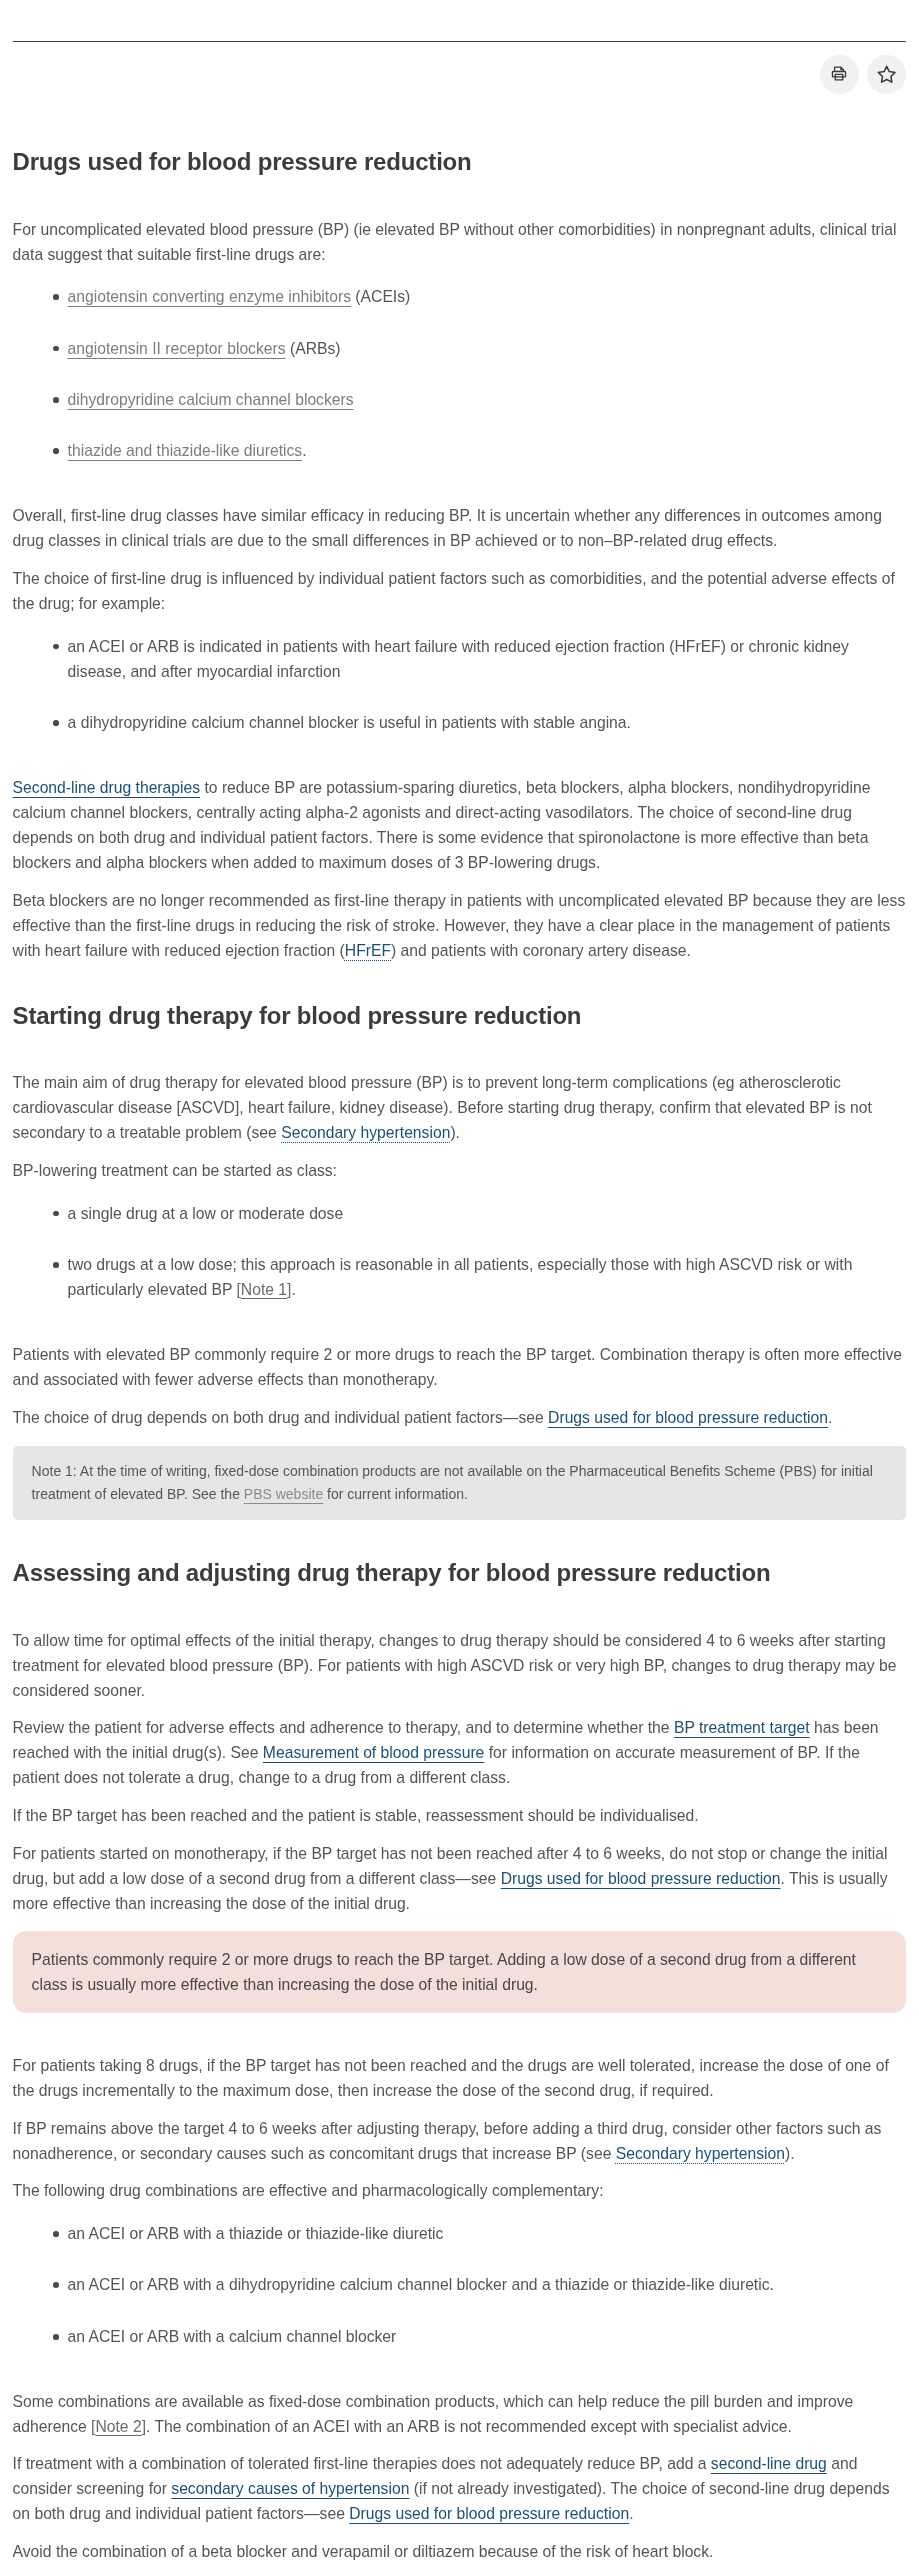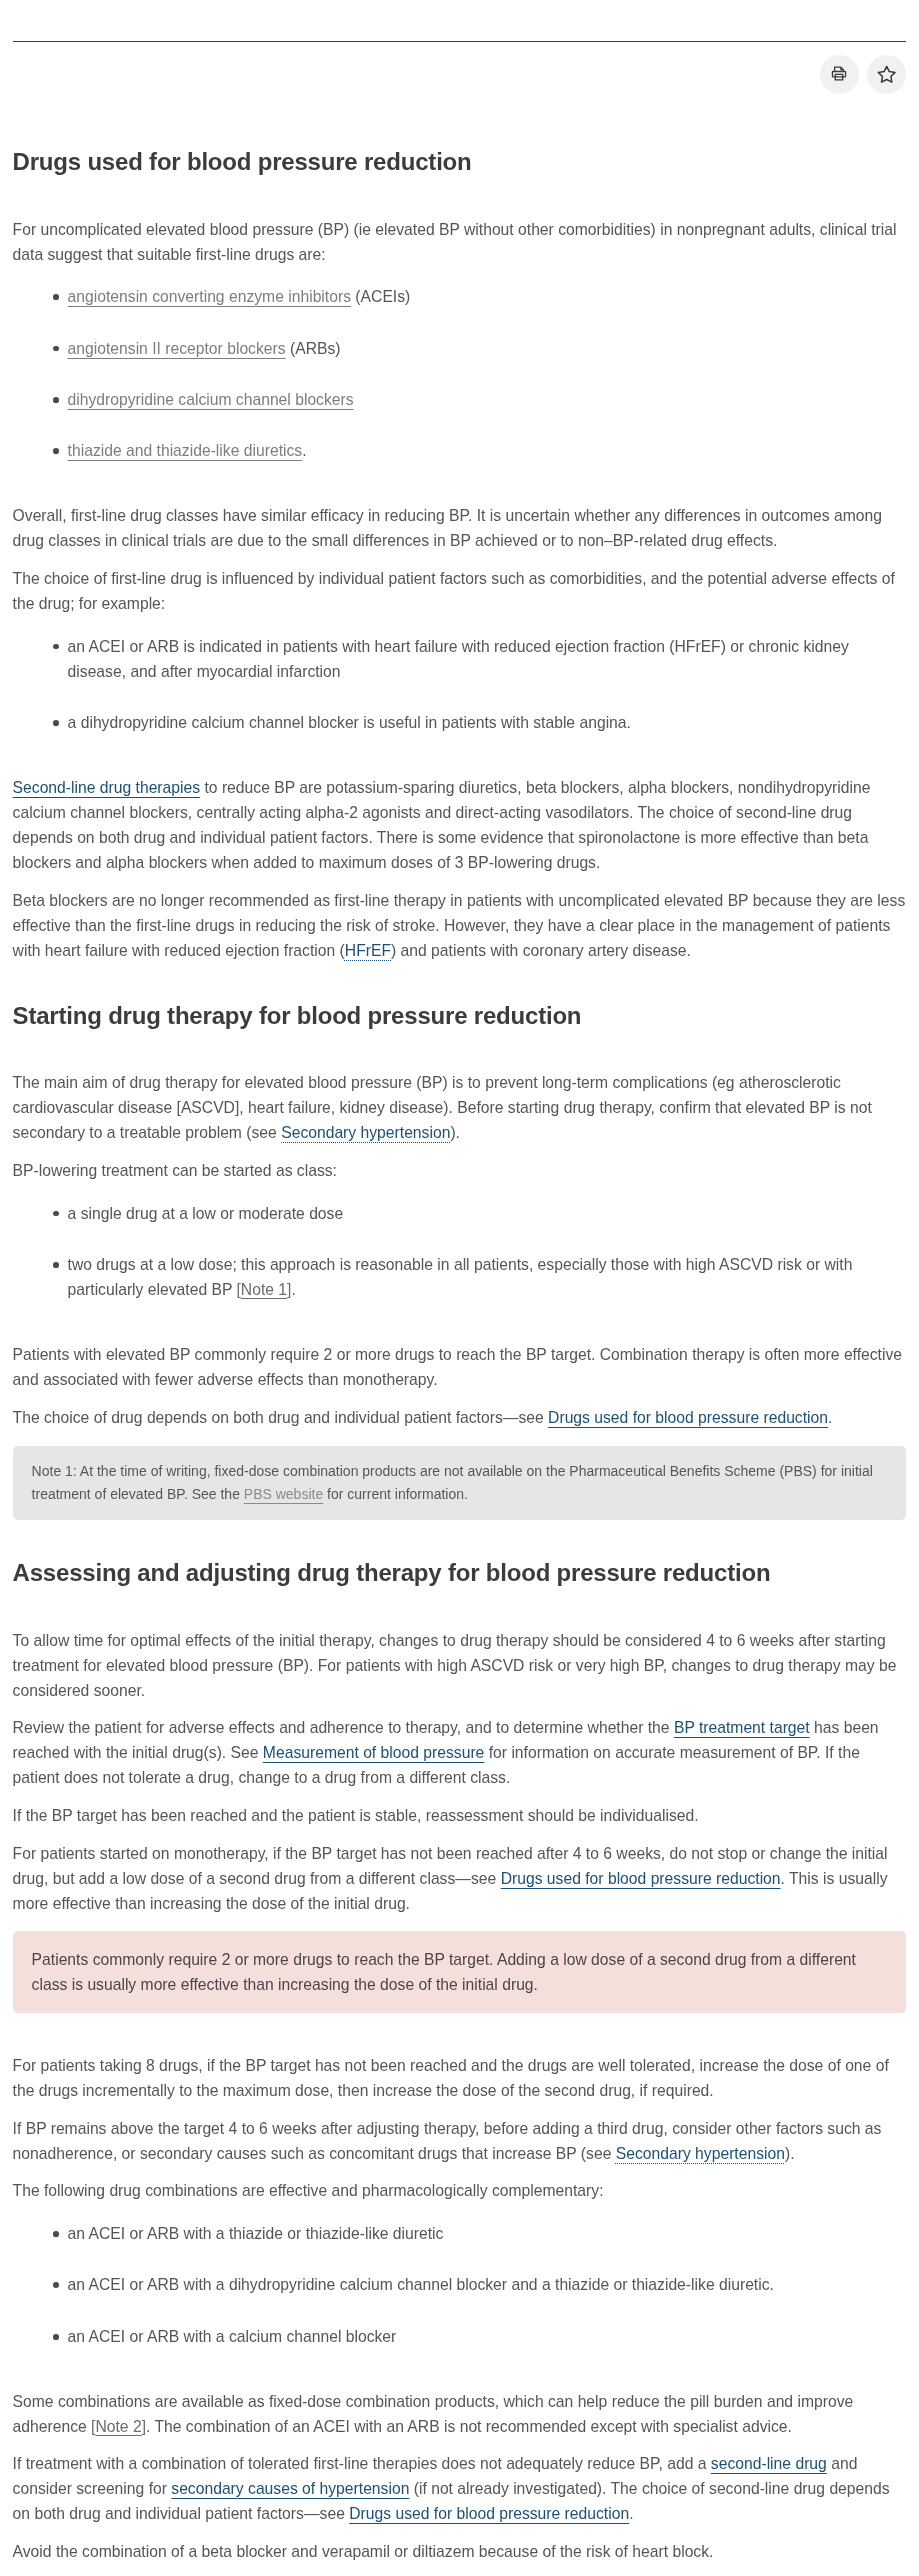--- a/index.html
+++ b/index.html
@@ -57,21 +57,21 @@
     text-decoration-thickness: 0.9px; text-underline-offset: 3.8px;
   }
   .link-note { color: #6b6b6b; text-decoration: none; }
   .link-note .note-label { text-decoration: underline; text-decoration-thickness: 0.6px; text-underline-offset: 3.1px; }
 
   .note-box {
     background: #e6e6e6; border-radius: 5px; padding: 14.5px 19px;
     margin: 16.3px 0 0 0; font-size: 14px; line-height: 22.6px; color: #575757;
   }
   .alert-box {
-    background: #f5dfdb; border-radius: 5px; padding: 16.3px 19px;
+    background: #f5dfdb; border-radius: 13px; padding: 16.3px 19px;
     margin: 15px 0 0 0; font-size: 15.7px; line-height: 25px; color: #4c4548;
   }
   .note-box .link-gray { color: #8b8b8b; }
   em { font-style: italic; margin-left: 8px; }
 </style>
 </head>
 <body>
 
 <div class="page">
 

